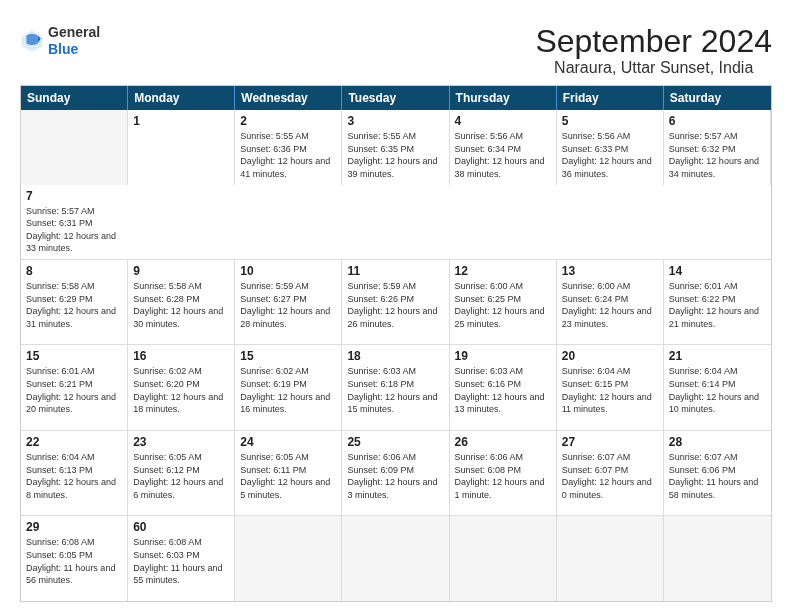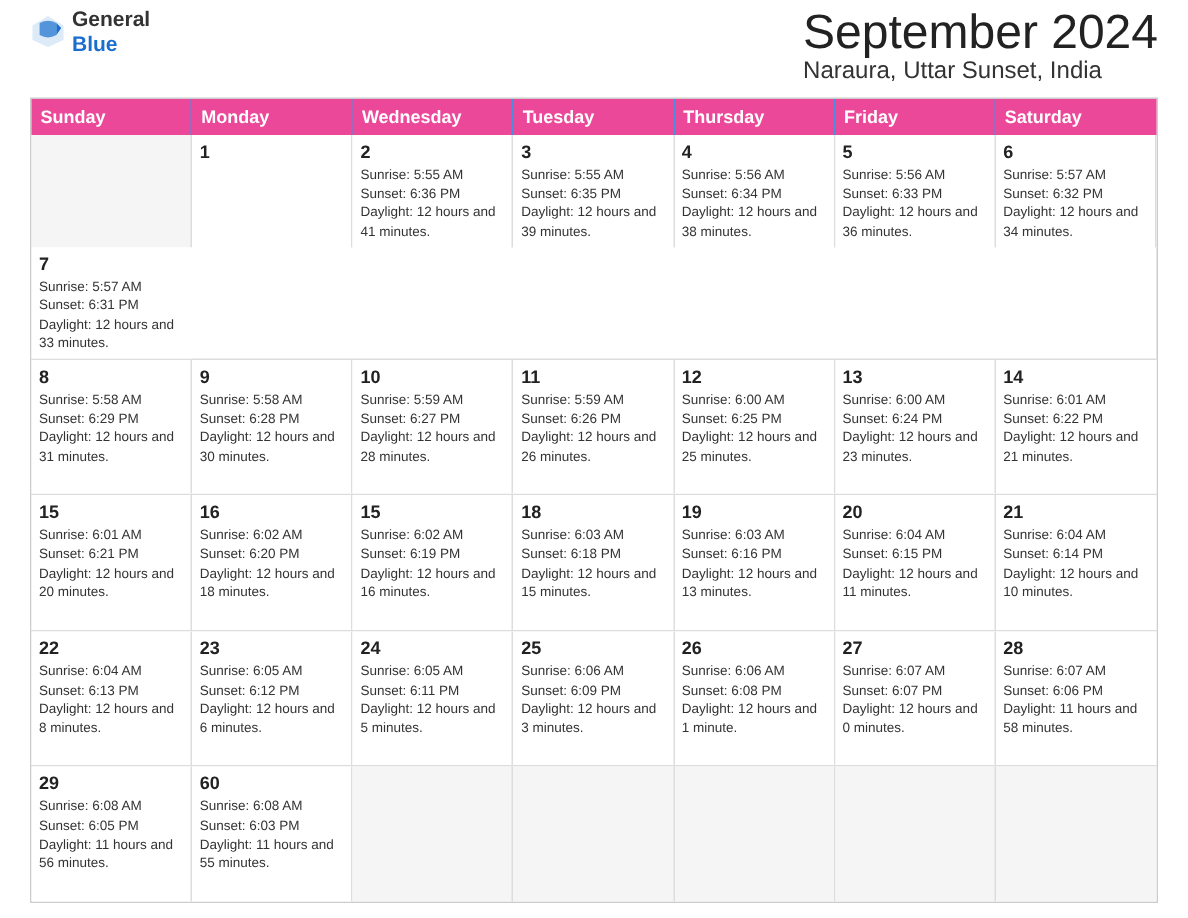--- a/index.html
+++ b/index.html
@@ -6,21 +6,21 @@
     body {
       font-family: Arial, sans-serif;
       background: #fff;
       width: 792px;
       height: 612px;
       overflow: hidden;
     }
     .page {
       width: 792px;
       height: 612px;
-      padding: 4px 20px 10px 20px;
+      padding: 24px 20px 10px 20px;
       display: flex;
       flex-direction: column;
     }
     .header {
       display: flex;
       justify-content: space-between;
       align-items: flex-start;
       margin-bottom: 8px;
     }
     .logo {
@@ -33,42 +33,42 @@
       font-weight: bold;
       line-height: 1.2;
     }
     .logo-text .general { color: #333; }
     .logo-text .blue { color: #1a6fce; }
     .logo-icon {
       width: 24px;
       height: 24px;
     }
     .title-block {
-      text-align: left;
+      text-align: center;
     }
     .main-title {
       font-size: 32px;
       font-weight: normal;
       color: #222;
       line-height: 1.1;
     }
     .subtitle {
       font-size: 16px;
       color: #333;
     }
     .calendar {
       flex: 1;
       display: flex;
       flex-direction: column;
       border: 1px solid #ccc;
     }
     .calendar-header {
       display: grid;
       grid-template-columns: repeat(7, 1fr);
-      background: #ec4899;
+      background: #0c4a6e;
     }
     .calendar-header .col-head {
       color: #fff;
       font-size: 12px;
       font-weight: bold;
       padding: 5px 6px;
       border-right: 1px solid #4a8ce0;
       text-align: left;
     }
     .calendar-header .col-head:last-child { border-right: none; }

